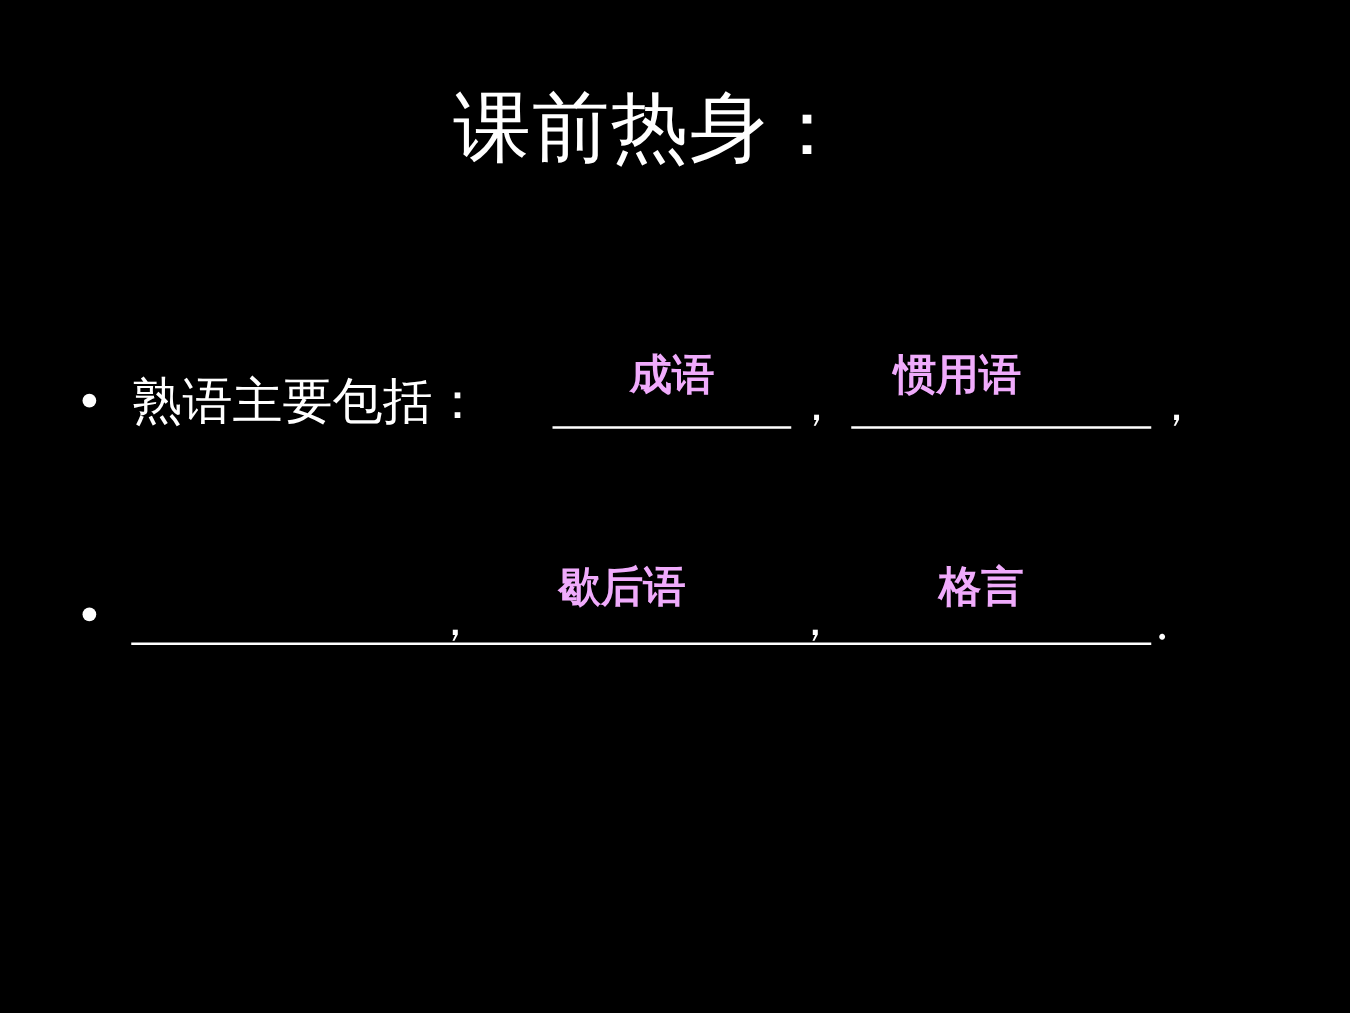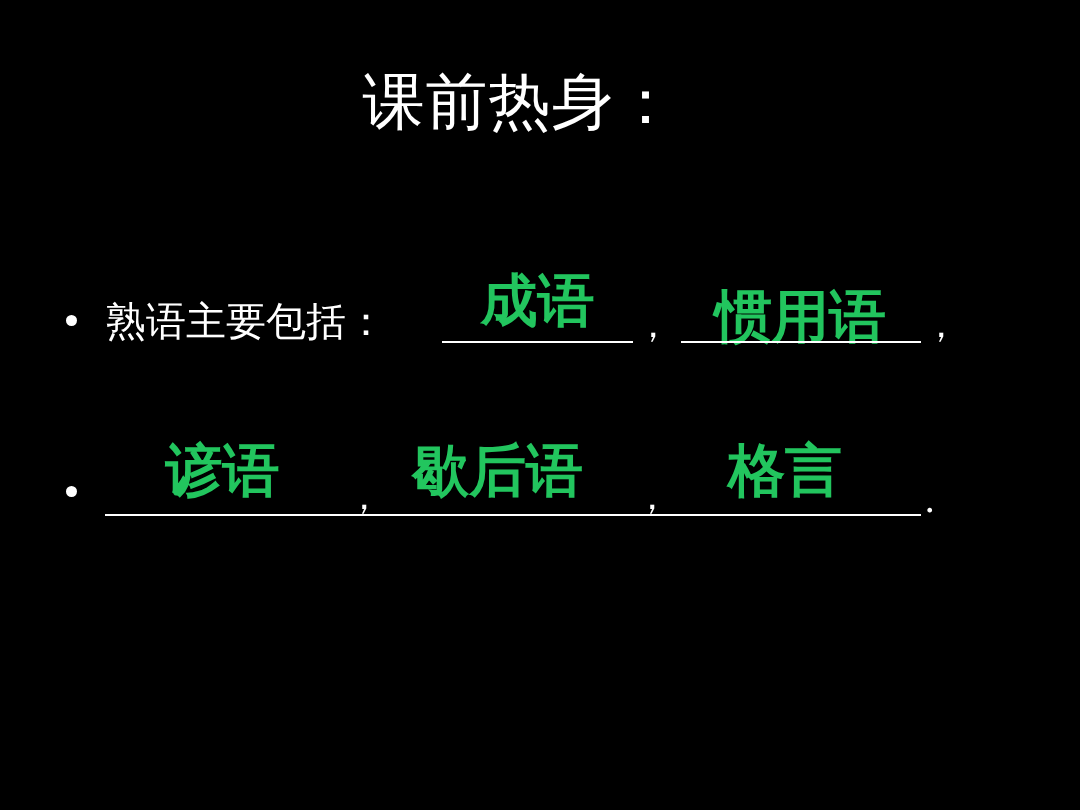--- a/index.html
+++ b/index.html
@@ -49,24 +49,24 @@
       font-family: "DejaVu Serif", "Liberation Serif", serif;
       white-space: nowrap;
     }
     .blank-line {
       position: absolute;
       height: 2px;
       background: #ffffff;
     }
     .answer {
       position: absolute;
-      font-size: 57px;
+      font-size: 34px;
       line-height: 60px;
       font-weight: bold;
-      color: #22c55e;
+      color: #f0abfc;
       font-family: "DejaVu Sans", "Liberation Sans", sans-serif;
       white-space: nowrap;
       text-align: center;
     }
     .punct {
       position: absolute;
       font-size: 36px;
       line-height: 40px;
       color: #ffffff;
       font-family: "DejaVu Serif", "Liberation Serif", serif;
@@ -79,27 +79,26 @@
 
   <div class="title">课前热身：</div>
 
   <div class="bullet" style="left:66px; top:315px;"></div>
   <div class="lead-text" style="left:106px; top:296px;">熟语主要包括：</div>
 
   <div class="answer" style="left:442px; width:191px; top:270px;">成语</div>
   <div class="blank-line" style="left:442px; width:191px; top:341px;"></div>
   <div class="punct" style="left:635px; top:305px;">，</div>
 
-  <div class="answer" style="left:681px; width:240px; top:270px; text-align:left; padding-left:34px; box-sizing:border-box;margin-top:16px;">惯用语</div>
+  <div class="answer" style="left:681px; width:240px; top:270px; text-align:left; padding-left:34px; box-sizing:border-box;">惯用语</div>
   <div class="blank-line" style="left:681px; width:240px; top:341px;"></div>
   <div class="punct" style="left:923px; top:305px;">，</div>
 
   <div class="bullet" style="left:66px; top:486px;"></div>
 
-  <div class="answer" style="left:105px; width:235px; top:440px;">谚语</div>
   <div class="punct" style="left:346px; top:477px;">，</div>
 
   <div class="answer" style="left:390px; width:215px; top:440px;">歇后语</div>
   <div class="punct" style="left:634px; top:477px;">，</div>
 
   <div class="answer" style="left:680px; width:210px; top:440px;text-align:center;">格言</div>
 
   <div class="blank-line" style="left:105px; width:816px; top:514px;"></div>
   <div class="punct" style="left:924px; top:480px;">.</div>
 

